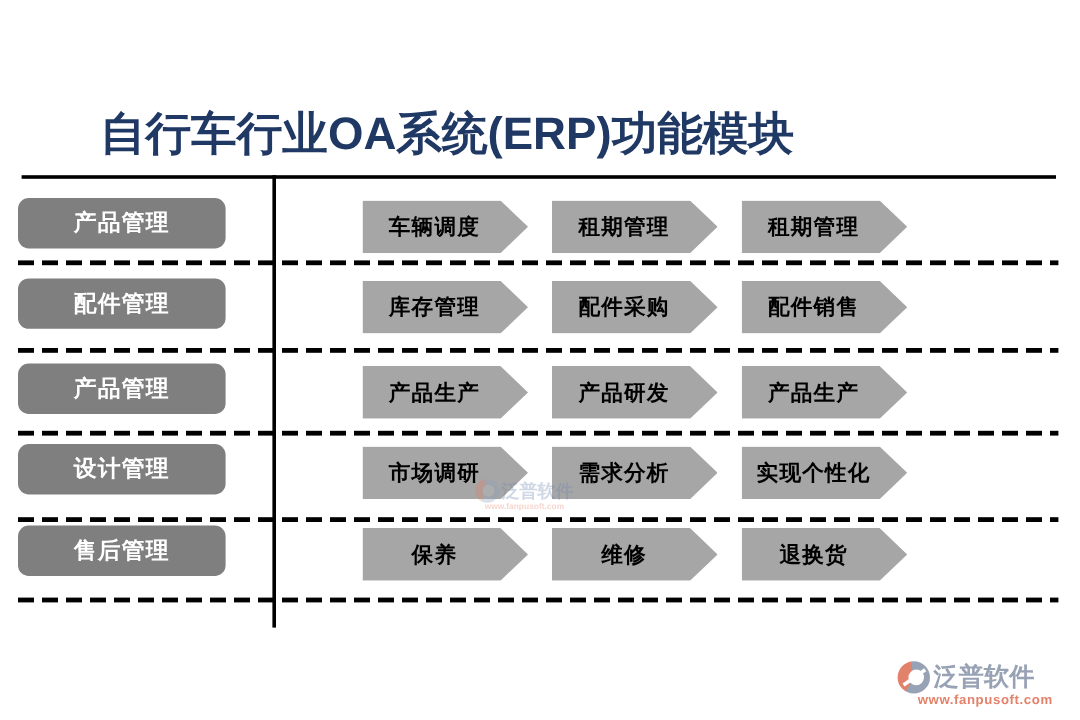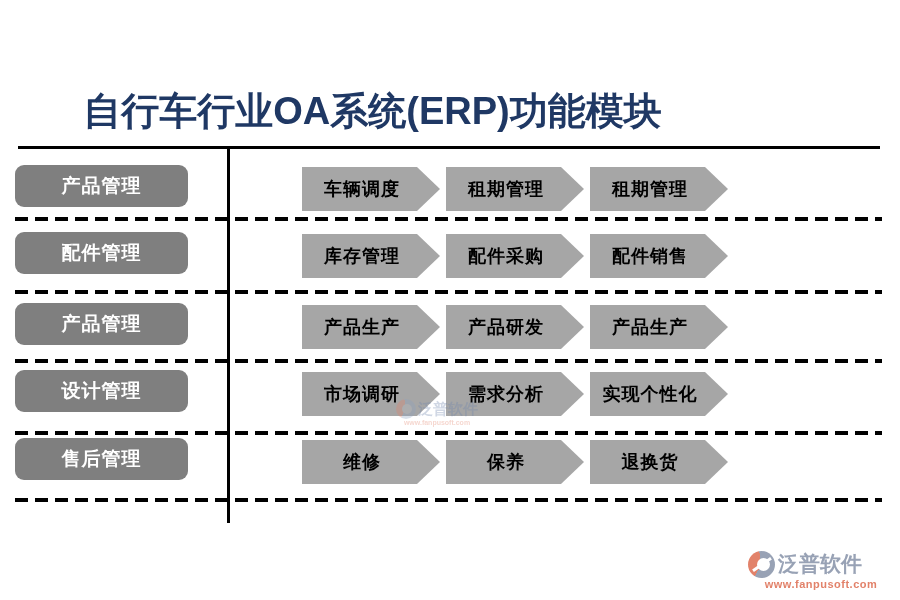--- a/index.html
+++ b/index.html
@@ -29,21 +29,21 @@
   .row1 { top:165px; } .row2 { top:232px; } .row3 { top:303px; }
   .row4 { top:370px;text-decoration:underline; } .row5 { top:438px; }
 
   .side-btn {
     position:absolute; left:15px; top:0; width:173px; height:42px;
     background:#7f7f7f; border-radius:9px; color:#ffffff;
     display:flex; align-items:center; justify-content:center;
     font-size:19px; font-weight:600; letter-spacing:1px;
   }
 
-  .arrows { position:absolute; left:302px; top:2px; display:flex; gap:6px; }
+  .arrows { position:absolute; left:302px; top:2px; display:flex; gap:20px; }
   .arrow {
     width:138px; height:44px; background:#a6a6a6; color:#000000;
     clip-path:polygon(0 0, calc(100% - 23px) 0, 100% 50%, calc(100% - 23px) 100%, 0 100%);
     display:flex; align-items:center; justify-content:center;
     padding-right:18px; box-sizing:border-box;
     font-size:18px; font-weight:600; letter-spacing:1px; white-space:nowrap;
   }
 
   
   .footer { position:absolute; left:748px; top:550px; width:146px; }
@@ -123,22 +123,22 @@
   <div class="arrows">
     <div class="arrow">市场调研</div>
     <div class="arrow">需求分析</div>
     <div class="arrow">实现个性化</div>
   </div>
 </div>
 
 <div class="row row5">
   <div class="side-btn">售后管理</div>
   <div class="arrows">
+    <div class="arrow">保养</div>
     <div class="arrow">维修</div>
-    <div class="arrow">保养</div>
     <div class="arrow">退换货</div>
   </div>
 </div>
 
 <div class="watermark">
   <div class="wm-top">
     <span class="wm-icon"></span>
     <span class="wm-brand">泛普软件</span>
   </div>
   <div class="wm-url">www.fanpusoft.com</div>

